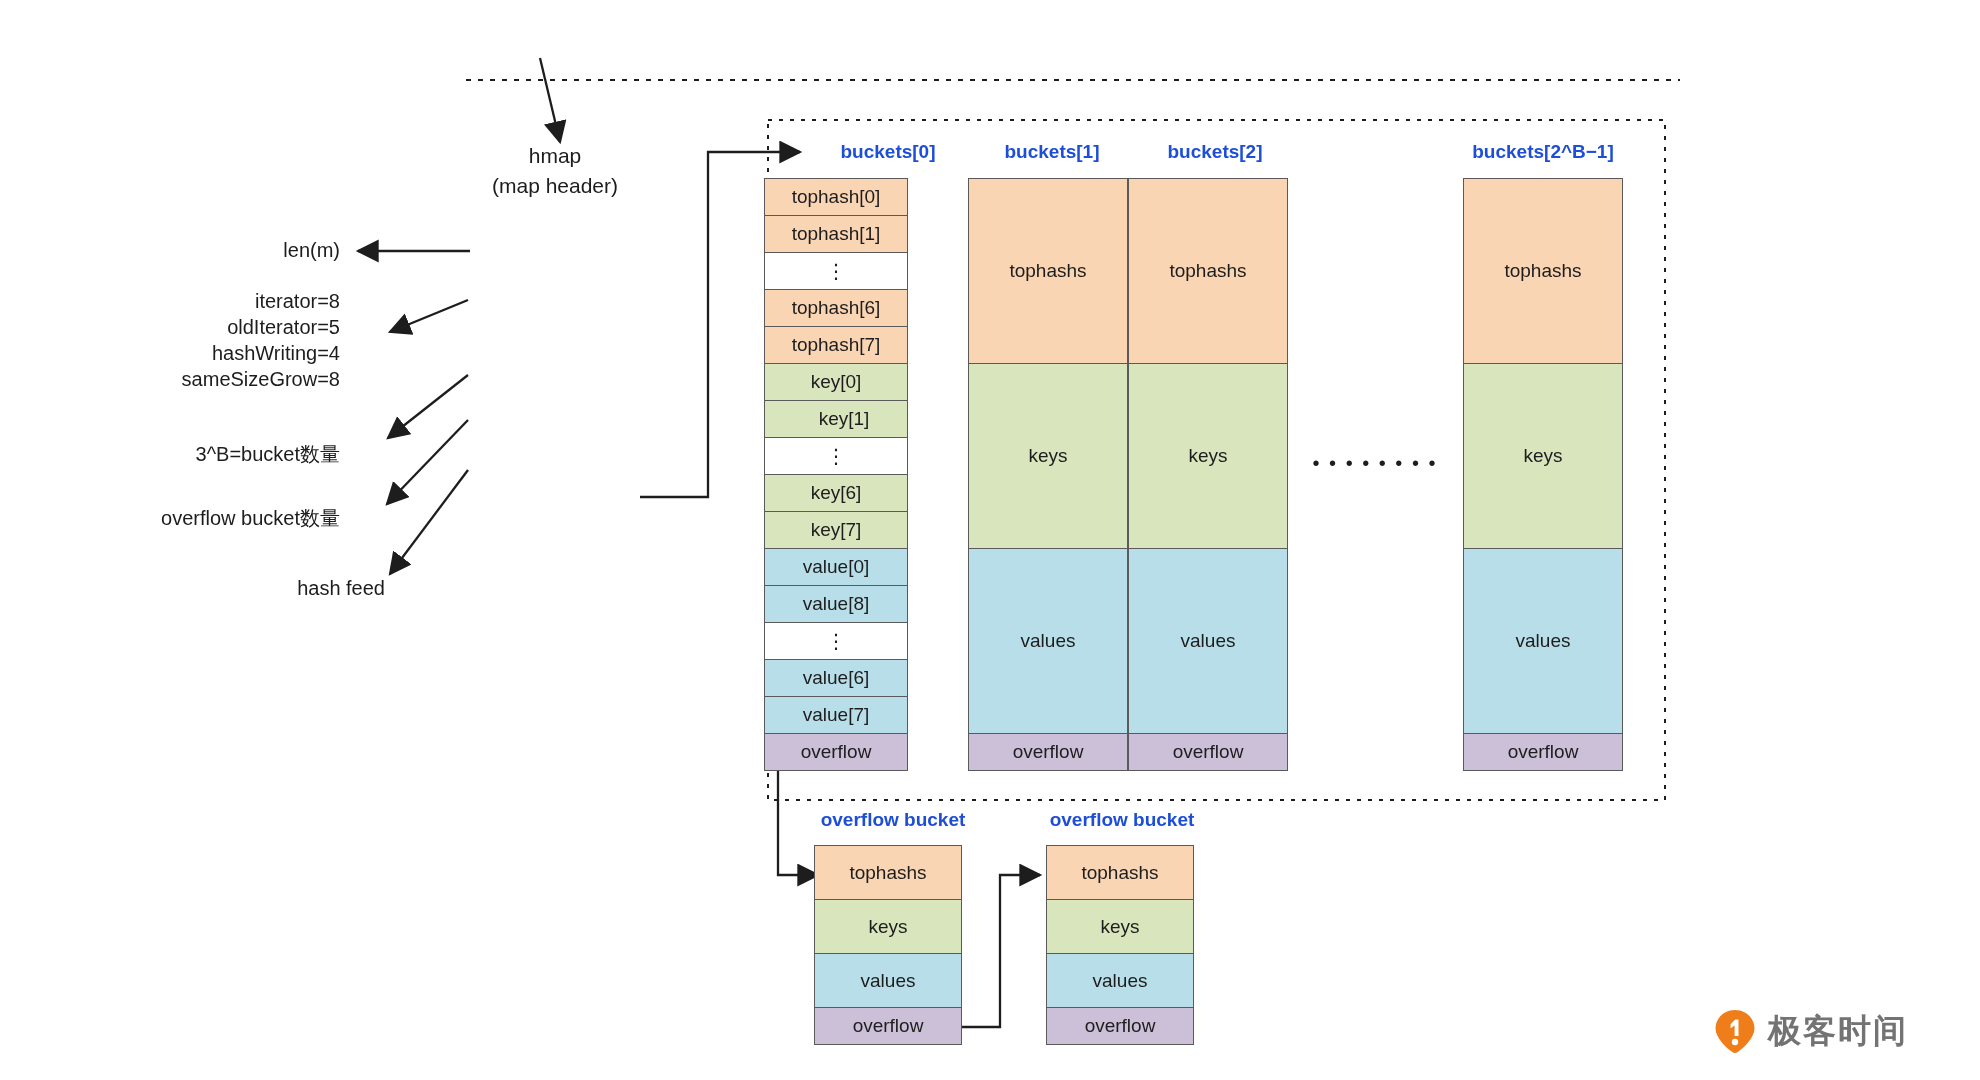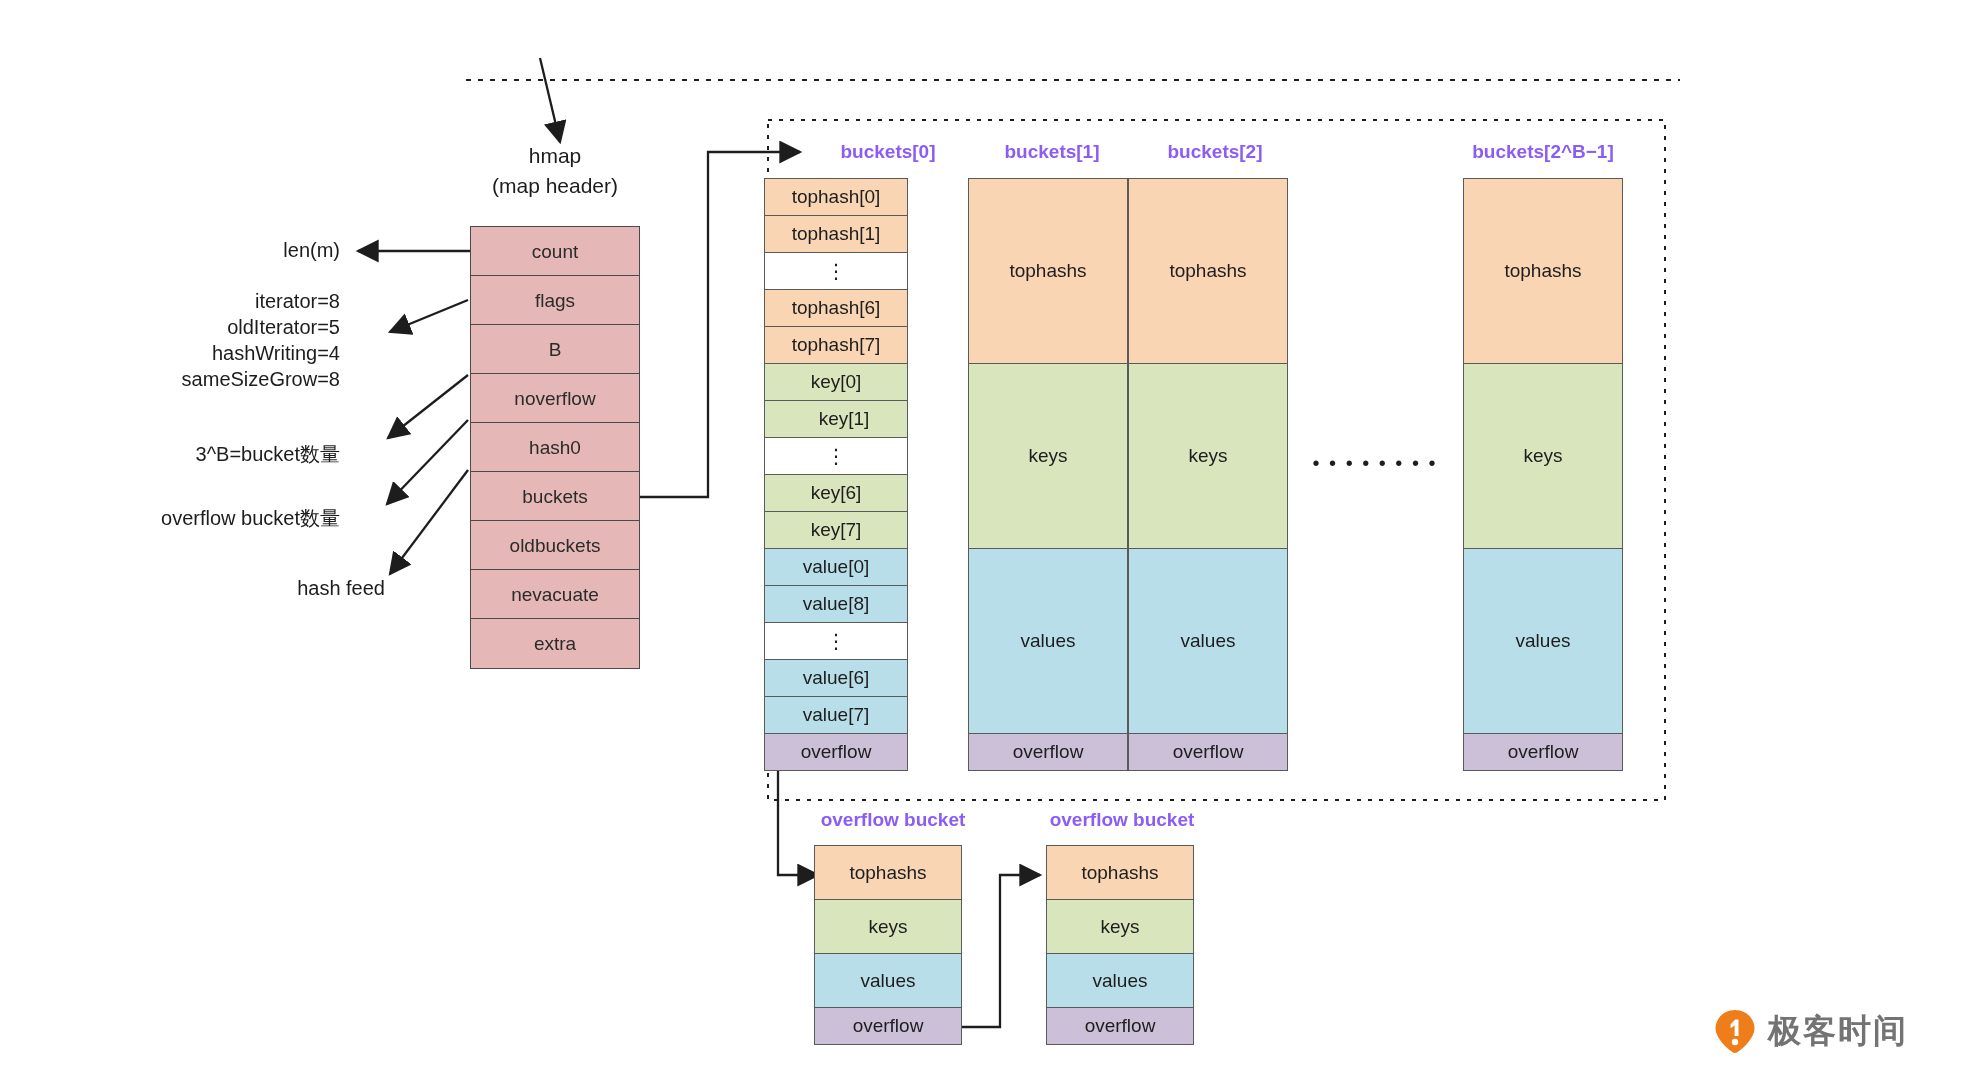--- a/index.html
+++ b/index.html
@@ -5,21 +5,21 @@
   html,body{margin:0;padding:0;background:#ffffff;}
   body{width:1980px;height:1080px;position:relative;overflow:hidden;
        font-family:"Liberation Sans","DejaVu Sans",sans-serif;color:#2b2b2b;}
   .stage{position:absolute;left:0;top:0;width:1980px;height:1080px;}
   svg.overlay{position:absolute;left:0;top:0;width:1980px;height:1080px;pointer-events:none;}
 
   .lbl{position:absolute;font-size:19px;color:#1d1d1d;white-space:nowrap;}
   .lbl.c{transform:translateX(-50%);text-align:center;}
   .lbl.r{transform:translateX(-100%);text-align:right;}
 
-  .colhead{position:absolute;font-size:19px;font-weight:700;color:#8b5cf6;
+  .colhead{position:absolute;font-size:19px;font-weight:700;color:#1d4ed8;
            white-space:nowrap;transform:translateX(-50%);text-align:left;}
 
   
   .hmap{position:absolute;border:1.6px solid #4a4a4a;box-sizing:border-box;}
   .hmap .cell{height:49px;line-height:49px;text-align:center;font-size:19px;
               background:#e5b8b7;border-bottom:1.6px solid #4a4a4a;box-sizing:border-box;}
   .hmap .cell:last-child{border-bottom:none;}
 
   
   .bcol{position:absolute;box-sizing:border-box;}
@@ -75,31 +75,20 @@
 
     <path d="M812,754 L778,754 L778,875 L818,875" stroke="#1d1d1d" stroke-width="2.3" fill="none" marker-end="url(#ah)"></path>
 
     <path d="M962,1027 L1000,1027 L1000,875 L1040,875" stroke="#1d1d1d" stroke-width="2.3" fill="none" marker-end="url(#ah)"></path>
   </svg>
 
 
   <div class="lbl c" style="left:555px;top:144px;font-size:21px;">hmap</div>
   <div class="lbl c" style="left:555px;top:174px;font-size:21px;">(map header)</div>
 
-  <div class="hmap" style="left:470px;top:226px;width:170px;">
-    <div class="cell">count</div>
-    <div class="cell">flags</div>
-    <div class="cell">B</div>
-    <div class="cell">noverflow</div>
-    <div class="cell">hash0</div>
-    <div class="cell">buckets</div>
-    <div class="cell">oldbuckets</div>
-    <div class="cell">nevacuate</div>
-    <div class="cell">extra</div>
-  </div>
 
   <div class="lbl r" style="left:340px;top:239px;font-size:20px;">len(m)</div>
 
   <div class="lbl r" style="left:340px;top:290px;font-size:20px;">iterator=8</div>
   <div class="lbl r" style="left:340px;top:316px;font-size:20px;">oldIterator=5</div>
   <div class="lbl r" style="left:340px;top:342px;font-size:20px;">hashWriting=4</div>
   <div class="lbl r" style="left:340px;top:368px;font-size:20px;">sameSizeGrow=8</div>
 
   <div class="lbl r" style="left:340px;top:441px;font-size:20px;">3^B=bucket数量</div>
 

